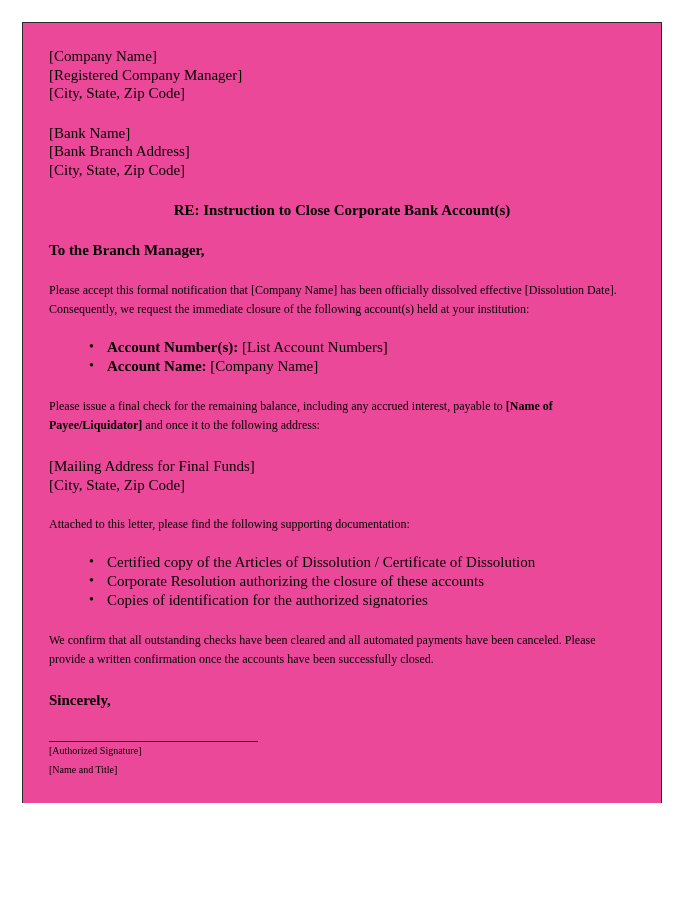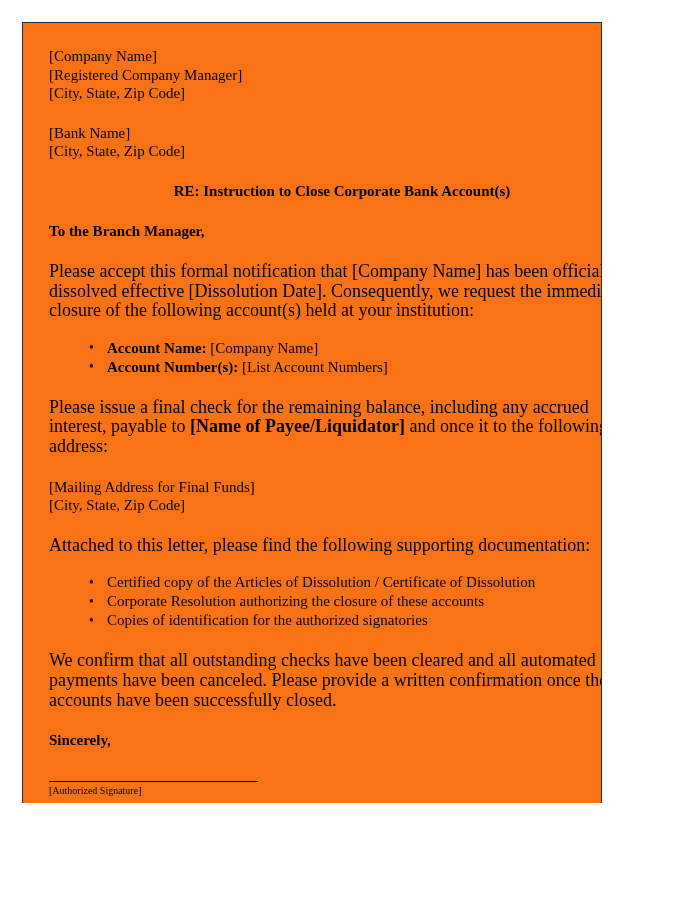--- a/index.html
+++ b/index.html
@@ -12,26 +12,26 @@
     height: 900px;
     overflow: hidden;
     font-family: "Liberation Serif", "DejaVu Serif", serif;
     color: #000000;
   }
 
   #page-frame {
     position: absolute;
     left: 22px;
     top: 22px;
-    width: 580px;
+    width: 640px;
     height: 781px;
     border: 1px solid #2a2a2a;
     border-bottom: none;
     box-sizing: border-box;
-    background: #f97316;
+    background: #ec4899;
     overflow: hidden;
   }
 
   #letter-body {
     position: absolute;
     left: 26px;
     top: 24px;
     width: 586px;
   }
 
@@ -54,21 +54,21 @@
   }
 
   .salutation {
     font-size: 15px;
     line-height: 19px;
     font-weight: bold;
   }
 
   p.para {
     margin: 0;
-    font-size: 18px;
+    font-size: 12px;
     line-height: 19.6px;
     text-align: left;
   }
 
   ul.doc-list {
     margin: 0;
     padding: 0 0 0 40px;
     list-style: none;
     font-size: 15px;
     line-height: 19px;
@@ -107,40 +107,41 @@
     <div class="addr-block">
       <div class="addr-line">[Company Name]</div>
       <div class="addr-line">[Registered Company Manager]</div>
       <div class="addr-line">[City, State, Zip Code]</div>
     </div>
 
     <div class="spacer-md"></div>
 
     <div class="addr-block">
       <div class="addr-line">[Bank Name]</div>
+      <div class="addr-line">[Bank Branch Address]</div>
       <div class="addr-line">[City, State, Zip Code]</div>
     </div>
 
     <div class="spacer-md"></div>
 
     <div class="re-line">RE: Instruction to Close Corporate Bank Account(s)</div>
 
     <div class="spacer-md"></div>
 
     <div class="salutation">To the Branch Manager,</div>
 
     <div class="spacer-md"></div>
 
     <p class="para">Please accept this formal notification that [Company Name] has been officially dissolved effective [Dissolution Date]. Consequently, we request the immediate closure of the following account(s) held at your institution:</p>
 
     <div class="spacer-sm"></div>
 
     <ul class="doc-list">
+      <li><span class="lbl-bold">Account Number(s):</span> <span>[List Account Numbers]</span></li>
       <li><span class="lbl-bold">Account Name:</span> <span>[Company Name]</span></li>
-      <li><span class="lbl-bold">Account Number(s):</span> <span>[List Account Numbers]</span></li>
     </ul>
 
     <div class="spacer-md"></div>
 
     <p class="para"><span>Please issue a final check for the remaining balance, including any accrued interest, payable to </span><span class="lbl-bold">[Name of Payee/Liquidator]</span><span> and once it to the following address:</span></p>
 
     <div class="spacer-md"></div>
 
     <div class="addr-block">
       <div class="addr-line">[Mailing Address for Final Funds]</div>

